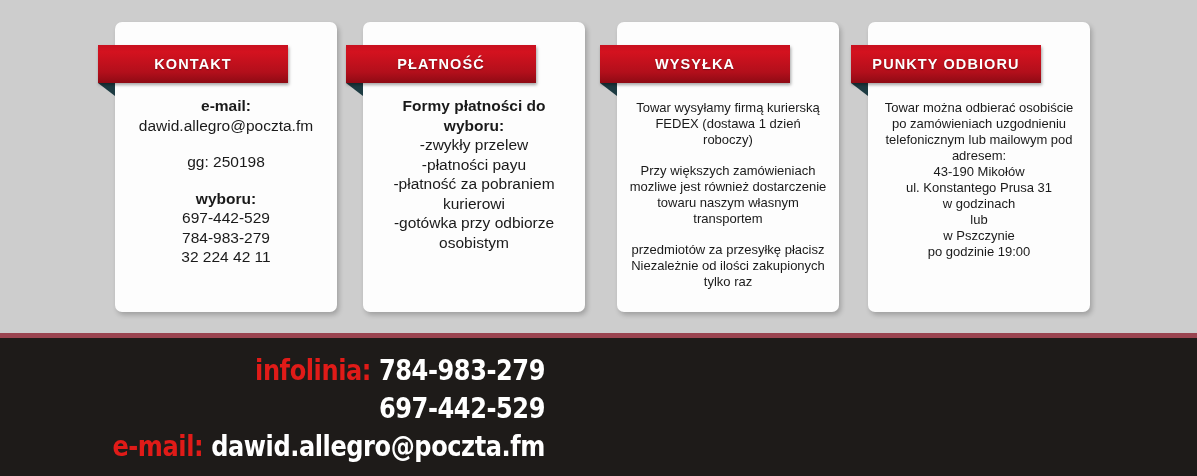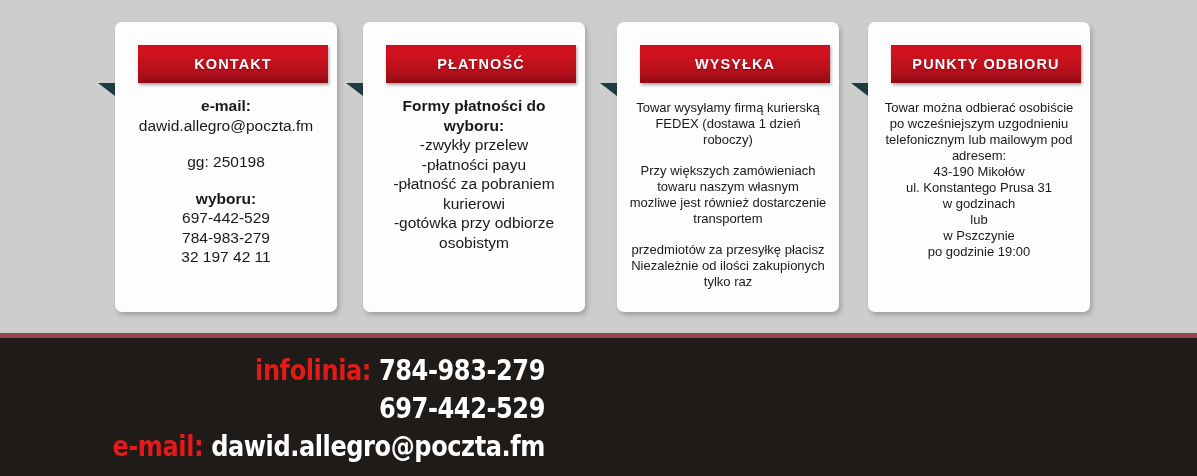--- a/index.html
+++ b/index.html
@@ -42,21 +42,20 @@
   
   .ribbon {
     position: absolute;
     left: -17px;
     top: 23px;
     width: 190px;
     height: 38px;
     background: linear-gradient(to bottom, #c8101f 0%, #d4121f 18%, #b20f1b 72%, #8e0a14 100%);
     box-shadow: 1px 2px 3px rgba(0,0,0,0.35);
     z-index: 3;
-    margin-left: 40px;
   }
   .ribbon-label {
     position: absolute;
     left: 0;
     top: 0;
     width: 190px;
     height: 38px;
     line-height: 38px;
     text-align: center;
     color: #ffffff;
@@ -161,21 +160,21 @@
       </div>
       <div class="card-body">
         <p class="line b">e-mail:</p>
         <p class="line">dawid.allegro@poczta.fm</p>
         <p class="line gap"></p>
         <p class="line"><span class="lbl">gg:</span><span> 250198</span></p>
         <p class="line gap"></p>
         <p class="line b">wyboru:</p>
         <p class="line">697-442-529</p>
         <p class="line">784-983-279</p>
-        <p class="line">32 197 42 11</p>
+        <p class="line">32 224 42 11</p>
       </div>
     </div>
     <div class="card c1">
       <span class="ribbon-fold"></span>
       <div class="ribbon">
         <span class="ribbon-label">PŁATNOŚĆ</span>
       </div>
       <div class="card-body">
         <p class="line b">Formy płatności do</p>
         <p class="line b">wyboru:</p>
@@ -191,37 +190,37 @@
       <span class="ribbon-fold"></span>
       <div class="ribbon">
         <span class="ribbon-label">WYSYŁKA</span>
       </div>
       <div class="card-body">
         <p class="line">Towar wysyłamy firmą kurierską</p>
         <p class="line">FEDEX (dostawa 1 dzień</p>
         <p class="line">roboczy)</p>
         <p class="line gap"></p>
         <p class="line">Przy większych zamówieniach</p>
+        <p class="line">mozliwe jest również dostarczenie</p>
         <p class="line">towaru naszym własnym</p>
-        <p class="line">mozliwe jest również dostarczenie</p>
         <p class="line">transportem</p>
         <p class="line gap"></p>
         <p class="line">przedmiotów za przesyłkę płacisz</p>
         <p class="line">Niezależnie od ilości zakupionych</p>
         <p class="line">tylko raz</p>
       </div>
     </div>
     <div class="card c3 small">
       <span class="ribbon-fold"></span>
       <div class="ribbon">
         <span class="ribbon-label">PUNKTY ODBIORU</span>
       </div>
       <div class="card-body">
         <p class="line">Towar można odbierać osobiście</p>
-        <p class="line">po wcześniejszym uzgodnieniu</p>
+        <p class="line">po zamówieniach uzgodnieniu</p>
         <p class="line">telefonicznym lub mailowym pod</p>
         <p class="line">adresem:</p>
         <p class="line">43-190 Mikołów</p>
         <p class="line">ul. Konstantego Prusa 31</p>
         <p class="line">w godzinach</p>
         <p class="line">lub</p>
         <p class="line">w Pszczynie</p>
         <p class="line">po godzinie 19:00</p>
       </div>
     </div>

